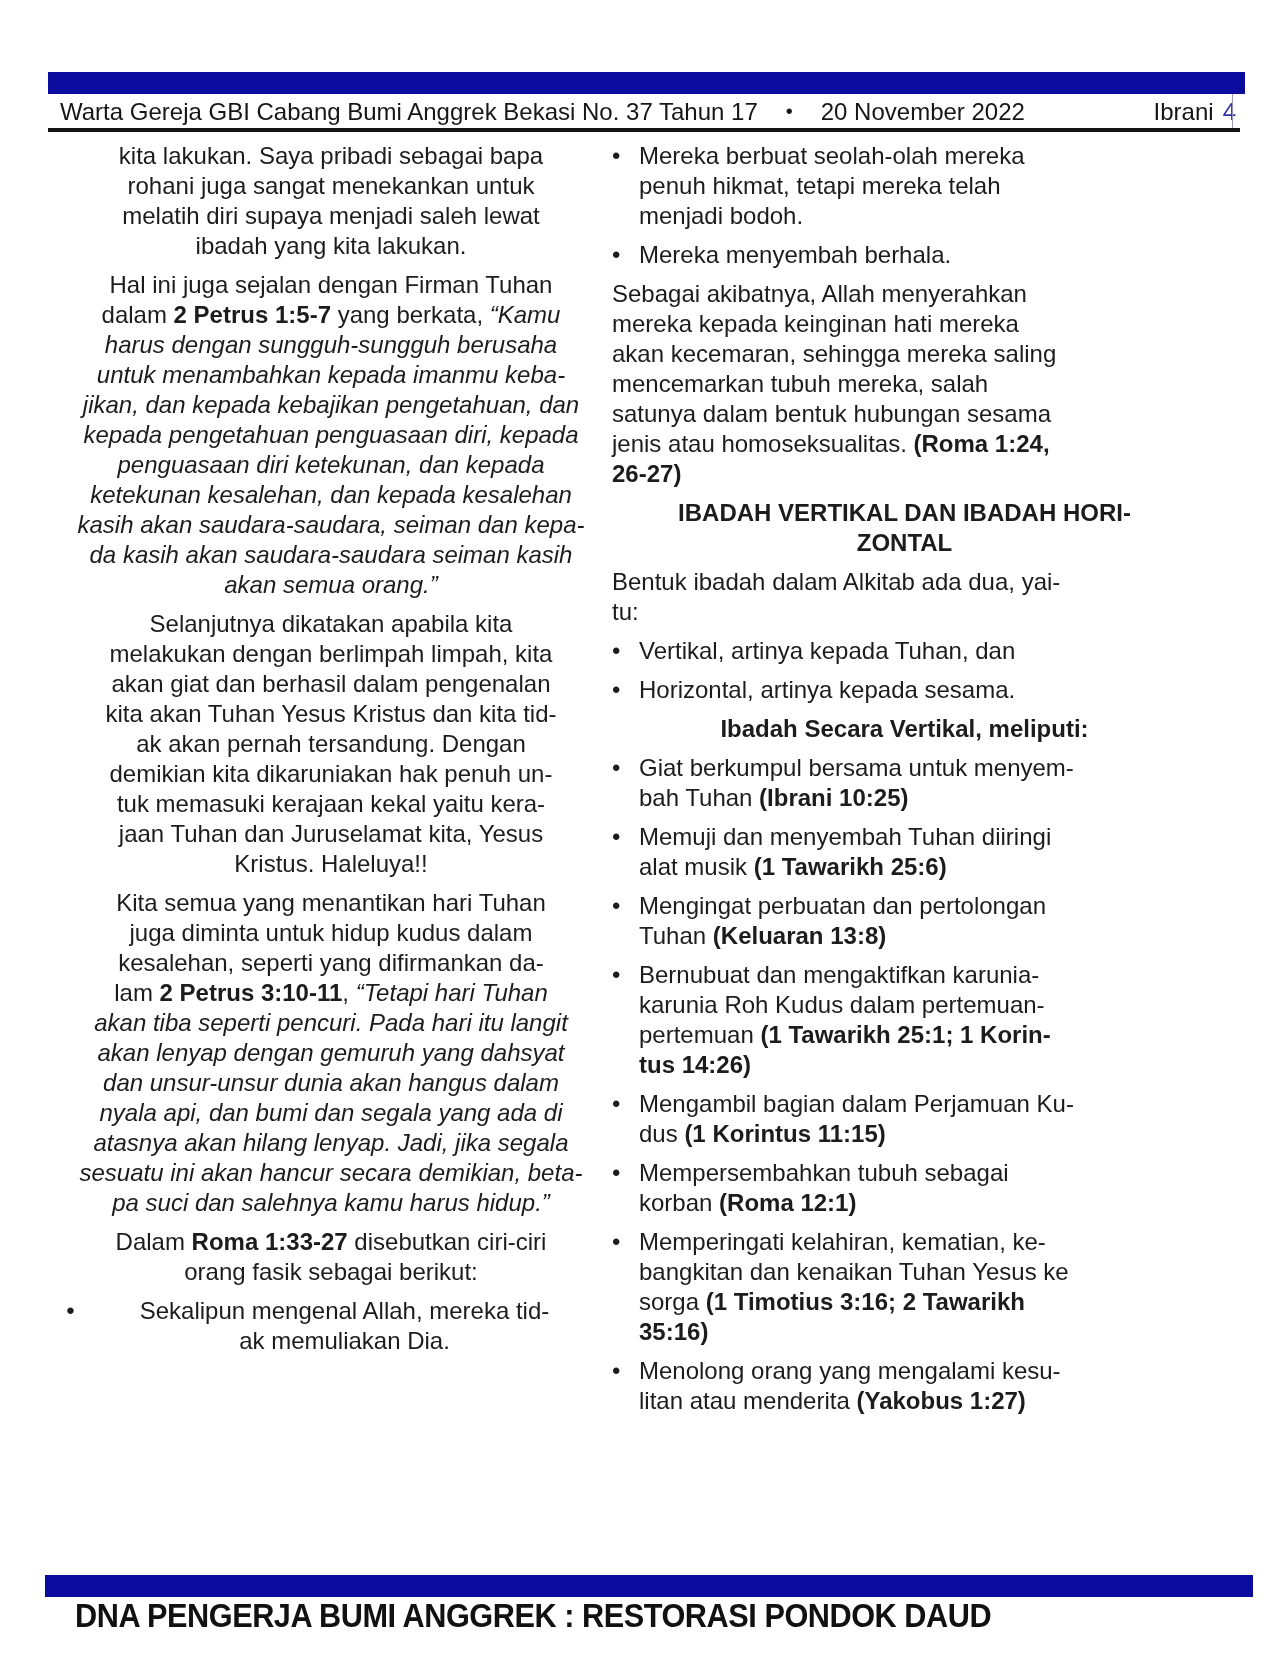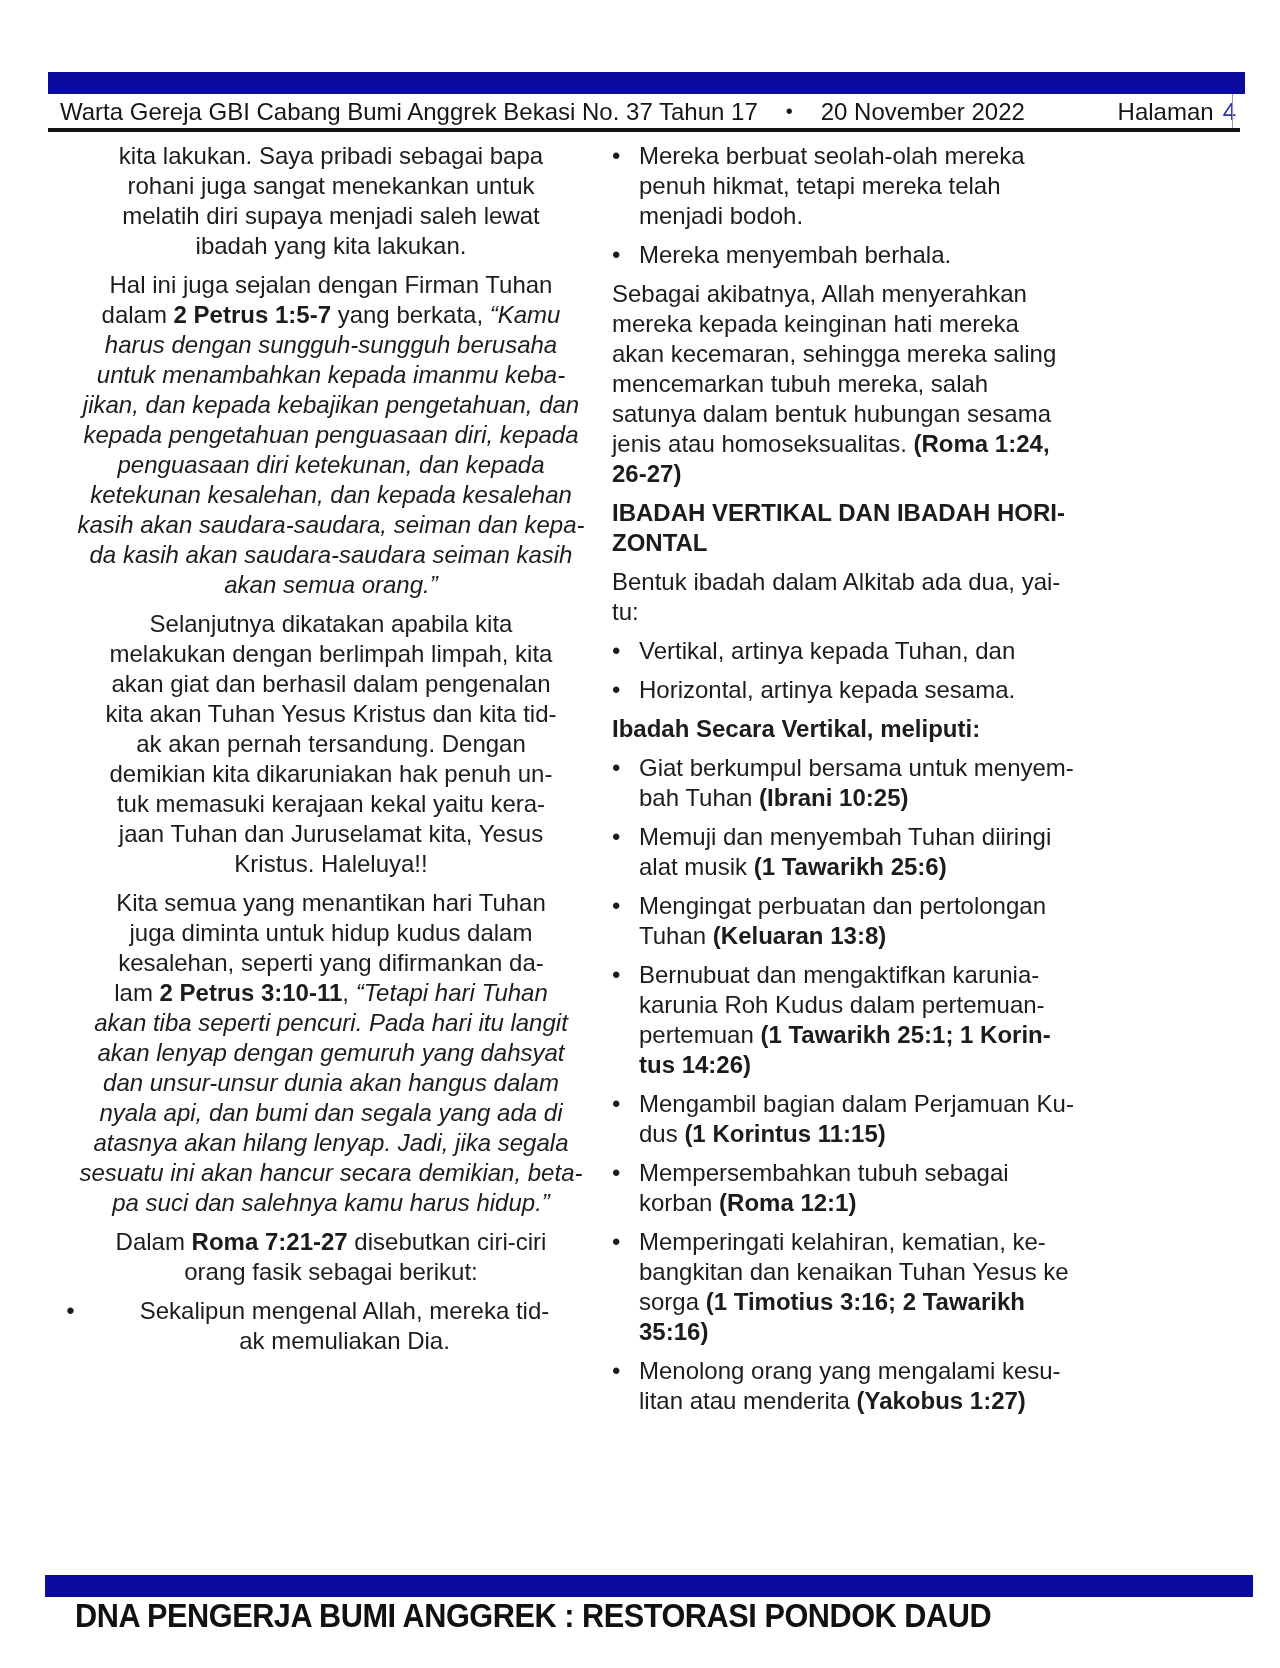--- a/index.html
+++ b/index.html
@@ -12,21 +12,21 @@
   .header-row{position:absolute;left:60px;top:95px;width:1176px;height:33px;display:flex;align-items:center;font-size:24px;color:#161616;}
   .h-sep{margin:0 28px;font-size:20px;}
   .h-page{margin-left:auto;}
   .h-pagenum{color:var(--pagenum-blue);margin-left:9px;}
   .header-rule{position:absolute;left:48px;top:128px;width:1192px;height:4px;background:#141414;}
   .header-vline{position:absolute;left:1232px;top:94px;width:1px;height:34px;background:#9a9ab8;}
   .col{position:absolute;top:141px;font-size:24px;line-height:30px;color:#1c1c1c;}
   .col-left{left:57px;width:548px;text-align:center;}
   .col-right{left:612px;width:585px;}
   .block{margin:0 0 9px 0;white-space:pre-line;}
-  .block.h{font-weight:bold;}
+  .block.h{font-weight:bold;text-align:center;}
   .bullet{display:flex;margin:0 0 9px 0;}
   .dot{flex:0 0 27px;width:27px;}
   .btext{flex:1;white-space:pre-line;}
   span.b{font-weight:bold;}
   span.i{font-style:italic;}
   .footer-bar{position:absolute;left:45px;top:1575px;width:1208px;height:22px;background:var(--bar-blue);}
   .footer-text{
     position:absolute;left:75px;top:1597px;font-size:33px;font-weight:bold;color:#111111;
     letter-spacing:-0.5px;transform:scaleX(0.93);transform-origin:left center;white-space:nowrap;
   }
@@ -34,21 +34,21 @@
 </head>
 <body>
 
 <div class="page" style="--bar-blue: #0b0b9d; --pagenum-blue: #3232aa;">
   <div class="top-bar"></div>
 
   <div class="header-row">
     <span>Warta Gereja GBI Cabang Bumi Anggrek Bekasi No. 37  Tahun 17</span>
     <span class="h-sep">•</span>
     <span>20 November 2022</span>
-    <span class="h-page">Halaman</span>
+    <span class="h-page">Ibrani</span>
     <span class="h-pagenum">4</span>
   </div>
   <div class="header-vline"></div>
   <div class="header-rule"></div>
 
   <div class="col col-left" id="col-left">
       <div class="block p"><span>kita lakukan. Saya pribadi sebagai bapa
 rohani juga sangat menekankan untuk
 melatih diri supaya menjadi saleh lewat
 ibadah yang kita lakukan.</span></div>
@@ -76,21 +76,21 @@
 juga diminta untuk hidup kudus dalam
 kesalehan, seperti yang difirmankan da-
 lam </span><span class="b">2 Petrus 3:10-11</span><span>, </span><span class="i">“Tetapi hari Tuhan
 akan tiba seperti pencuri. Pada hari itu langit
 akan lenyap dengan gemuruh yang dahsyat
 dan unsur-unsur dunia akan hangus dalam
 nyala api, dan bumi dan segala yang ada di
 atasnya akan hilang lenyap. Jadi, jika segala
 sesuatu ini akan hancur secara demikian, beta-
 pa suci dan salehnya kamu harus hidup.”</span></div>
-      <div class="block p"><span>Dalam </span><span class="b">Roma 7:21-27</span><span> disebutkan ciri-ciri
+      <div class="block p"><span>Dalam </span><span class="b">Roma 1:33-27</span><span> disebutkan ciri-ciri
 orang fasik sebagai berikut:</span></div>
       <div class="bullet">
         <span class="dot">•</span>
         <div class="btext"><span>Sekalipun mengenal Allah, mereka tid-
 ak memuliakan Dia.</span></div>
       </div>
     </div>
   <div class="col col-right" id="col-right">
       <div class="bullet">
         <span class="dot">•</span>

